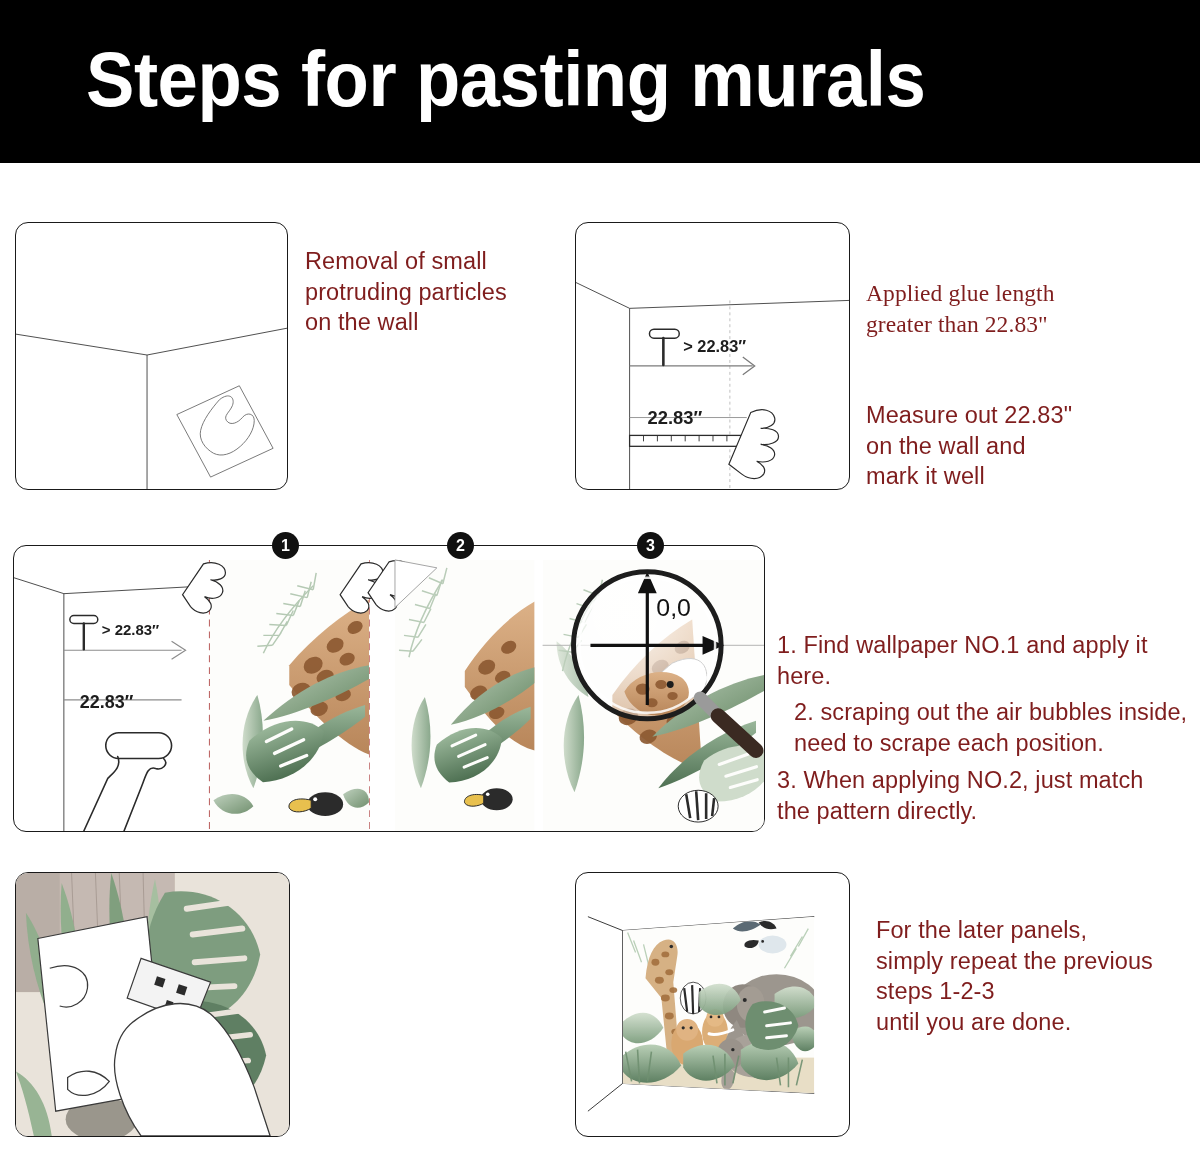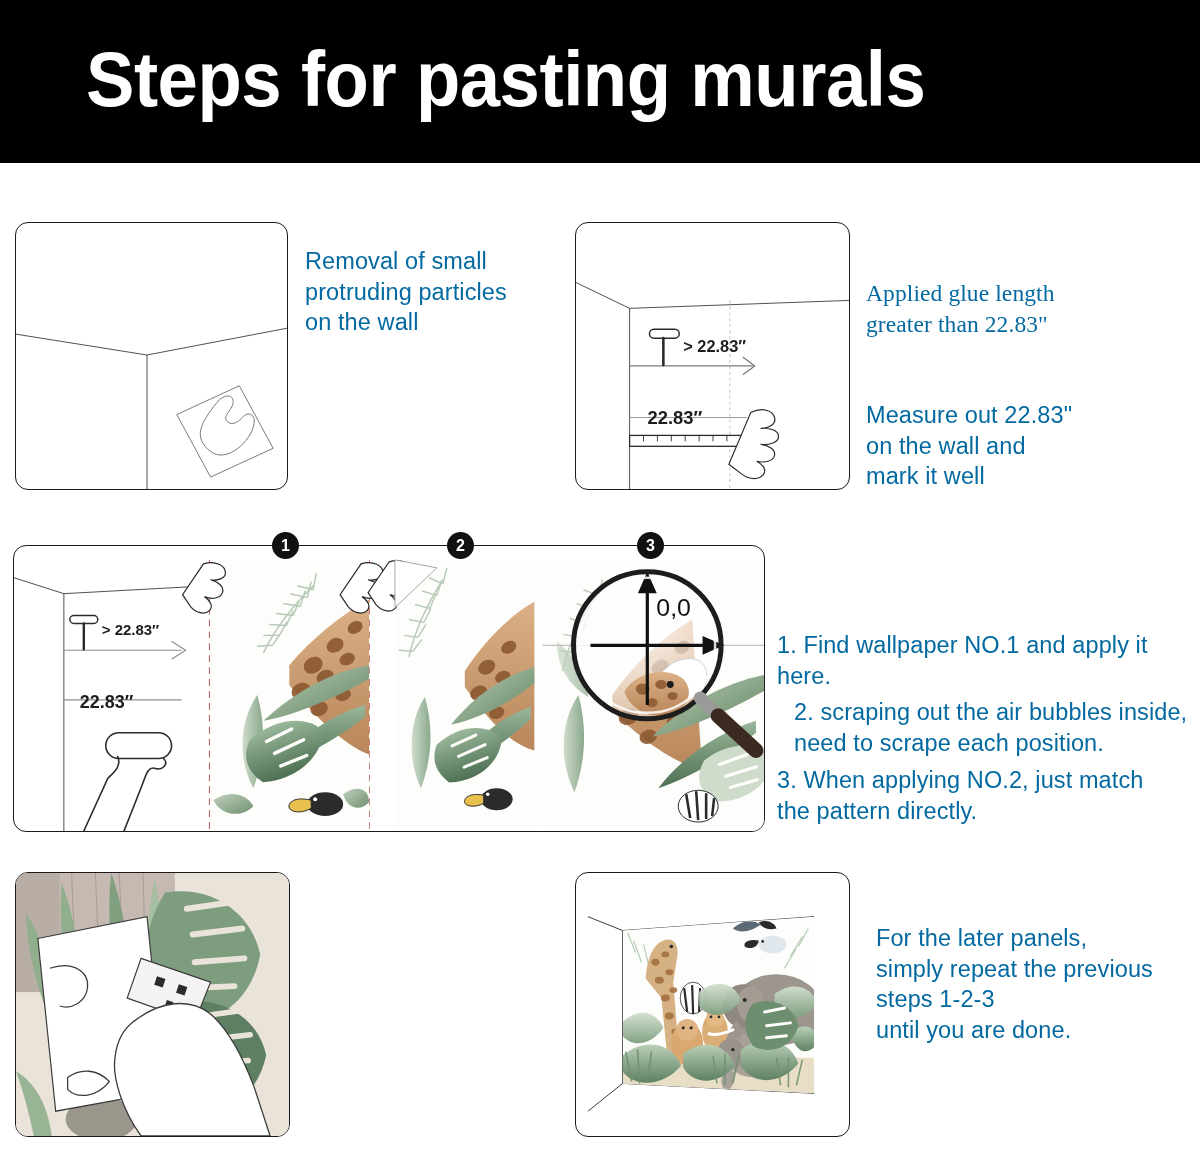--- a/index.html
+++ b/index.html
@@ -26,21 +26,21 @@
 
   
   .panel{
     position:absolute;border:1.6px solid #1a1a1a;border-radius:13px;
     background:#ffffff;overflow:hidden;box-sizing:border-box;
   }
   .panel svg{display:block;width:100%;height:100%;}
 
   
   .caption{
-    position:absolute;color:#0369a1;
+    position:absolute;color:#7f1d1d;
     font-size:23.5px;line-height:1.30;font-weight:400;
     white-space:pre-line;letter-spacing:0.1px;
   }
   .caption.center{text-align:center;}
 
   
   .badge{
     position:absolute;width:27px;height:27px;border-radius:50%;
     background:#111111;color:#ffffff;
     font-size:16px;font-weight:700;
@@ -56,21 +56,21 @@
   #panel-finished  {left:575px; top:872px; width:275px; height:265px;}
 
   #cap-prep        {left:305px; top:246px; width:250px;}
   #cap-glue        {left:866px; top:278px; width:320px;font-family:Liberation Serif, serif;}
   #cap-measure     {left:866px; top:400px; width:320px;}
   #cap-adhesive    {left:770px; top:538px; width:425px;}
   #cap-step1       {left:777px; top:630px; width:420px;}
   #cap-step2       {left:777px; top:697px; width:420px;margin-left:17px;}
   #cap-step3       {left:777px; top:765px; width:420px;}
   #cap-trim        {left:312px; top:915px; width:240px;}
-  #cap-finished    {left:876px; top:915px; width:320px;margin-top:8px;}
+  #cap-finished    {left:876px; top:915px; width:320px;}
 
   #badge-1 {left:272px; top:532px;}
   #badge-2 {left:447px; top:532px;}
   #badge-3 {left:637px; top:532px;}
 </style>
 </head>
 <body>
 
 <div class="sheet">
 

